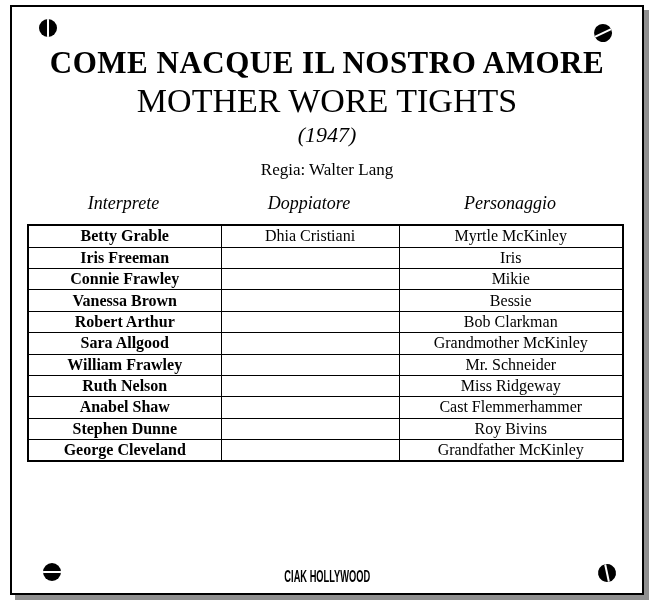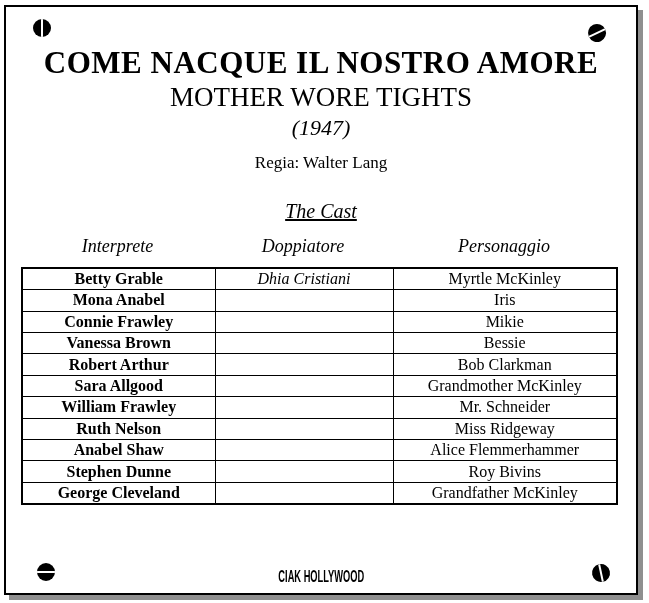--- a/index.html
+++ b/index.html
@@ -7,21 +7,21 @@
     padding: 0;
     width: 649px;
     height: 603px;
     background: #ffffff;
     font-family: "Liberation Serif", serif;
     color: #000000;
     overflow: hidden;
   }
   .page {
     position: absolute;
-    left: 4px;
+    left: 10px;
     top: 5px;
     width: 630px;
     height: 586px;
     background: #ffffff;
     border: 2px solid #000000;
     box-shadow: 5px 5px 0 #8f8f8f;
     box-sizing: content-box;
   }
   
   .screw {
@@ -48,21 +48,21 @@
   .content { text-align: center; }
 
   .title-italian {
     margin-top: 40px;
     font-size: 31px;
     font-weight: bold;
     letter-spacing: 0.5px;
     line-height: 1.05;
   }
   .title-original {
-    font-size: 27px;
+    font-size: 34px;
     margin-top: 3px;
     line-height: 1.05;
   }
   .year {
     font-size: 22px;
     margin-top: 5px;
     line-height: 1.05;
     font-style: italic;
   }
   .director {
@@ -103,21 +103,21 @@
     vertical-align: middle;
     font-size: 16px;
     line-height: 1;
     overflow: hidden;
     white-space: nowrap;
   }
   table.cast col.c1 { width: 193px; }
   table.cast col.c2 { width: 178px; }
   table.cast col.c3 { width: 224px; }
   td.actor    { font-weight: bold; }
-  td.dubber   { font-style: italic; }
+  td.dubber   { }
   td.character{ font-weight: normal; }
 
   .footer-logo {
     position: absolute;
     left: 0;
     right: 0;
     bottom: 7px;
     text-align: center;
   }
   .footer-logo span {
@@ -146,42 +146,41 @@
     </div>
   <div class="screw screw-br">
       <div class="slot"></div>
     </div>
 
   <div class="content">
     <div class="title-italian">COME NACQUE IL NOSTRO AMORE</div>
     <div class="title-original">MOTHER WORE TIGHTS</div>
     <div class="year">(1947)</div>
     <div class="director">Regia: Walter Lang</div>
-    <div><span class="cast-heading">The Cast</span></div>
 
     <div class="col-headers">
       <div class="ch1">Interprete</div>
       <div class="ch2">Doppiatore</div>
       <div class="ch3">Personaggio</div>
     </div>
 
     <table class="cast">
       <colgroup>
           <col class="c1">
           <col class="c2">
           <col class="c3">
         </colgroup>
       <tbody>
         <tr>
           <td class="actor">Betty Grable</td>
           <td class="dubber">Dhia Cristiani</td>
           <td class="character">Myrtle McKinley</td>
         </tr>
         <tr>
-          <td class="actor">Mona Anabel</td>
+          <td class="actor">Iris Freeman</td>
           <td class="dubber"></td>
           <td class="character">Iris</td>
         </tr>
         <tr>
           <td class="actor">Connie Frawley</td>
           <td class="dubber"></td>
           <td class="character">Mikie</td>
         </tr>
         <tr>
           <td class="actor">Vanessa Brown</td>
@@ -204,21 +203,21 @@
           <td class="character">Mr. Schneider</td>
         </tr>
         <tr>
           <td class="actor">Ruth Nelson</td>
           <td class="dubber"></td>
           <td class="character">Miss Ridgeway</td>
         </tr>
         <tr>
           <td class="actor">Anabel Shaw</td>
           <td class="dubber"></td>
-          <td class="character">Alice Flemmerhammer</td>
+          <td class="character">Cast Flemmerhammer</td>
         </tr>
         <tr>
           <td class="actor">Stephen Dunne</td>
           <td class="dubber"></td>
           <td class="character">Roy Bivins</td>
         </tr>
         <tr>
           <td class="actor">George Cleveland</td>
           <td class="dubber"></td>
           <td class="character">Grandfather McKinley</td>

